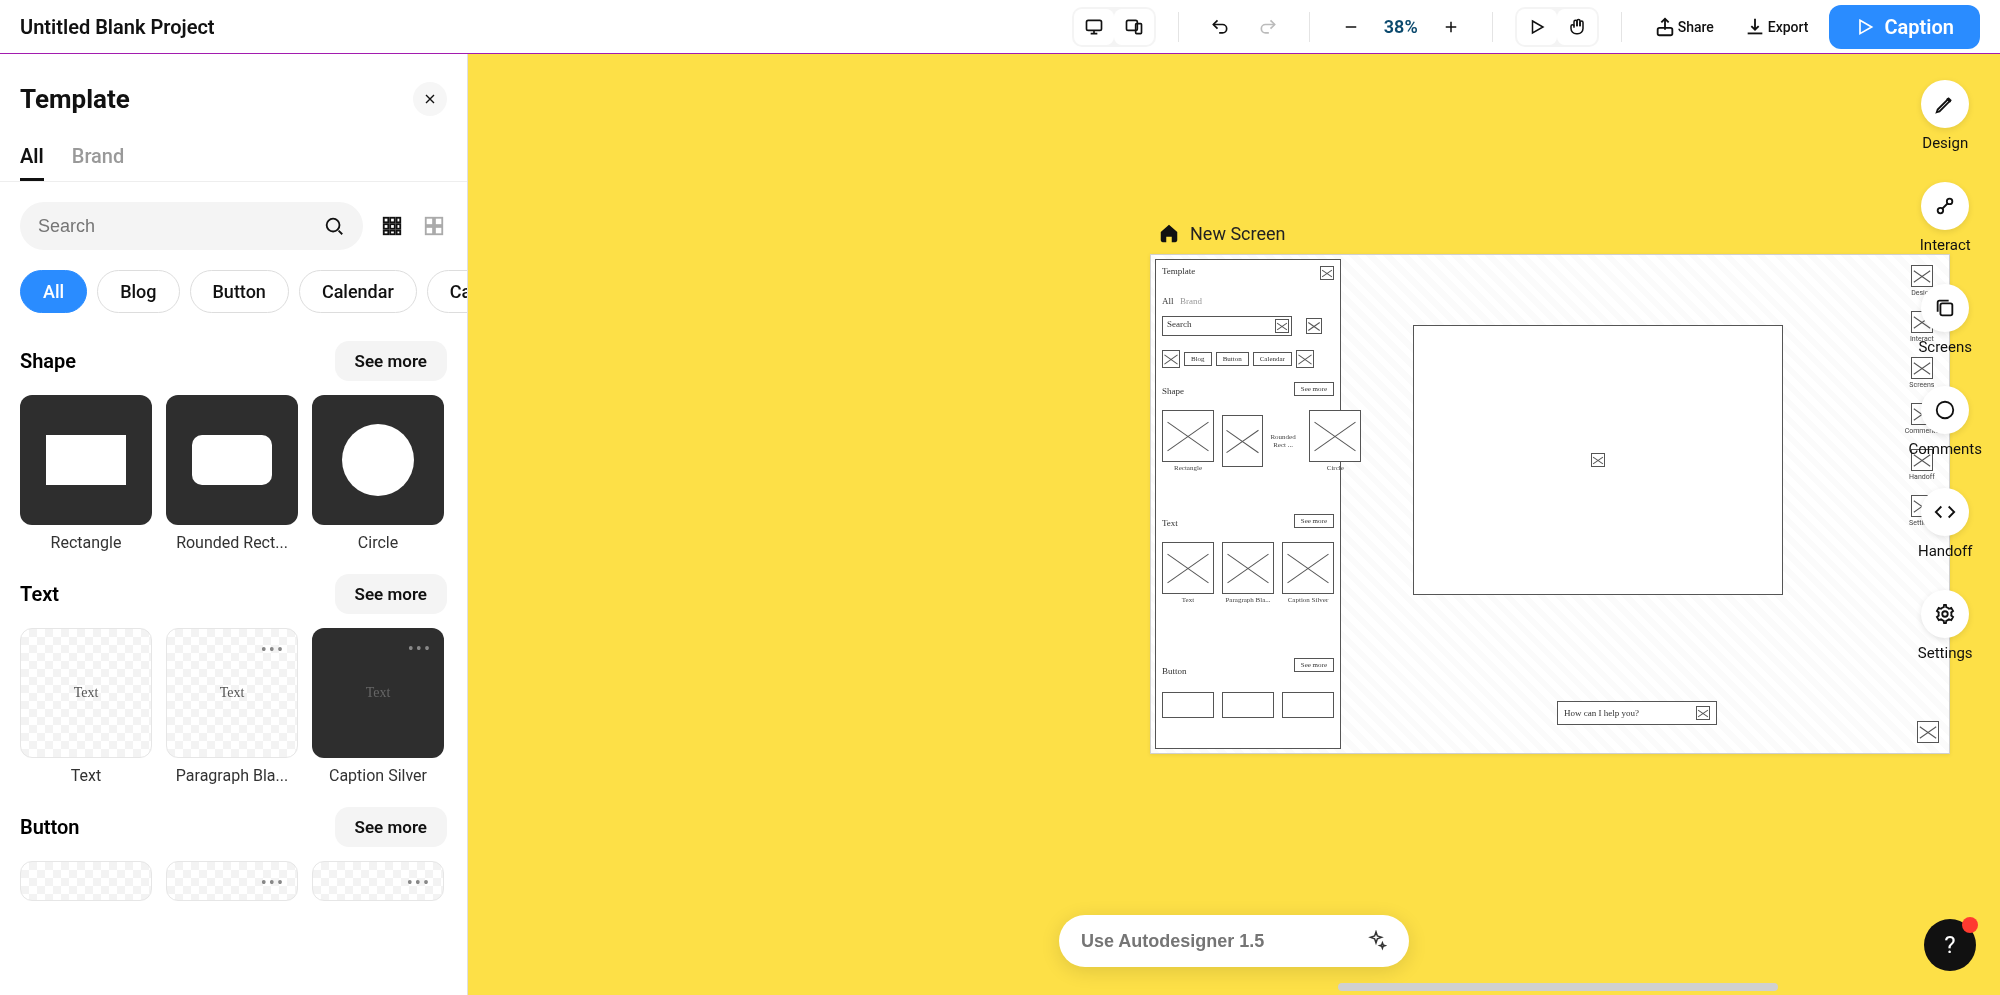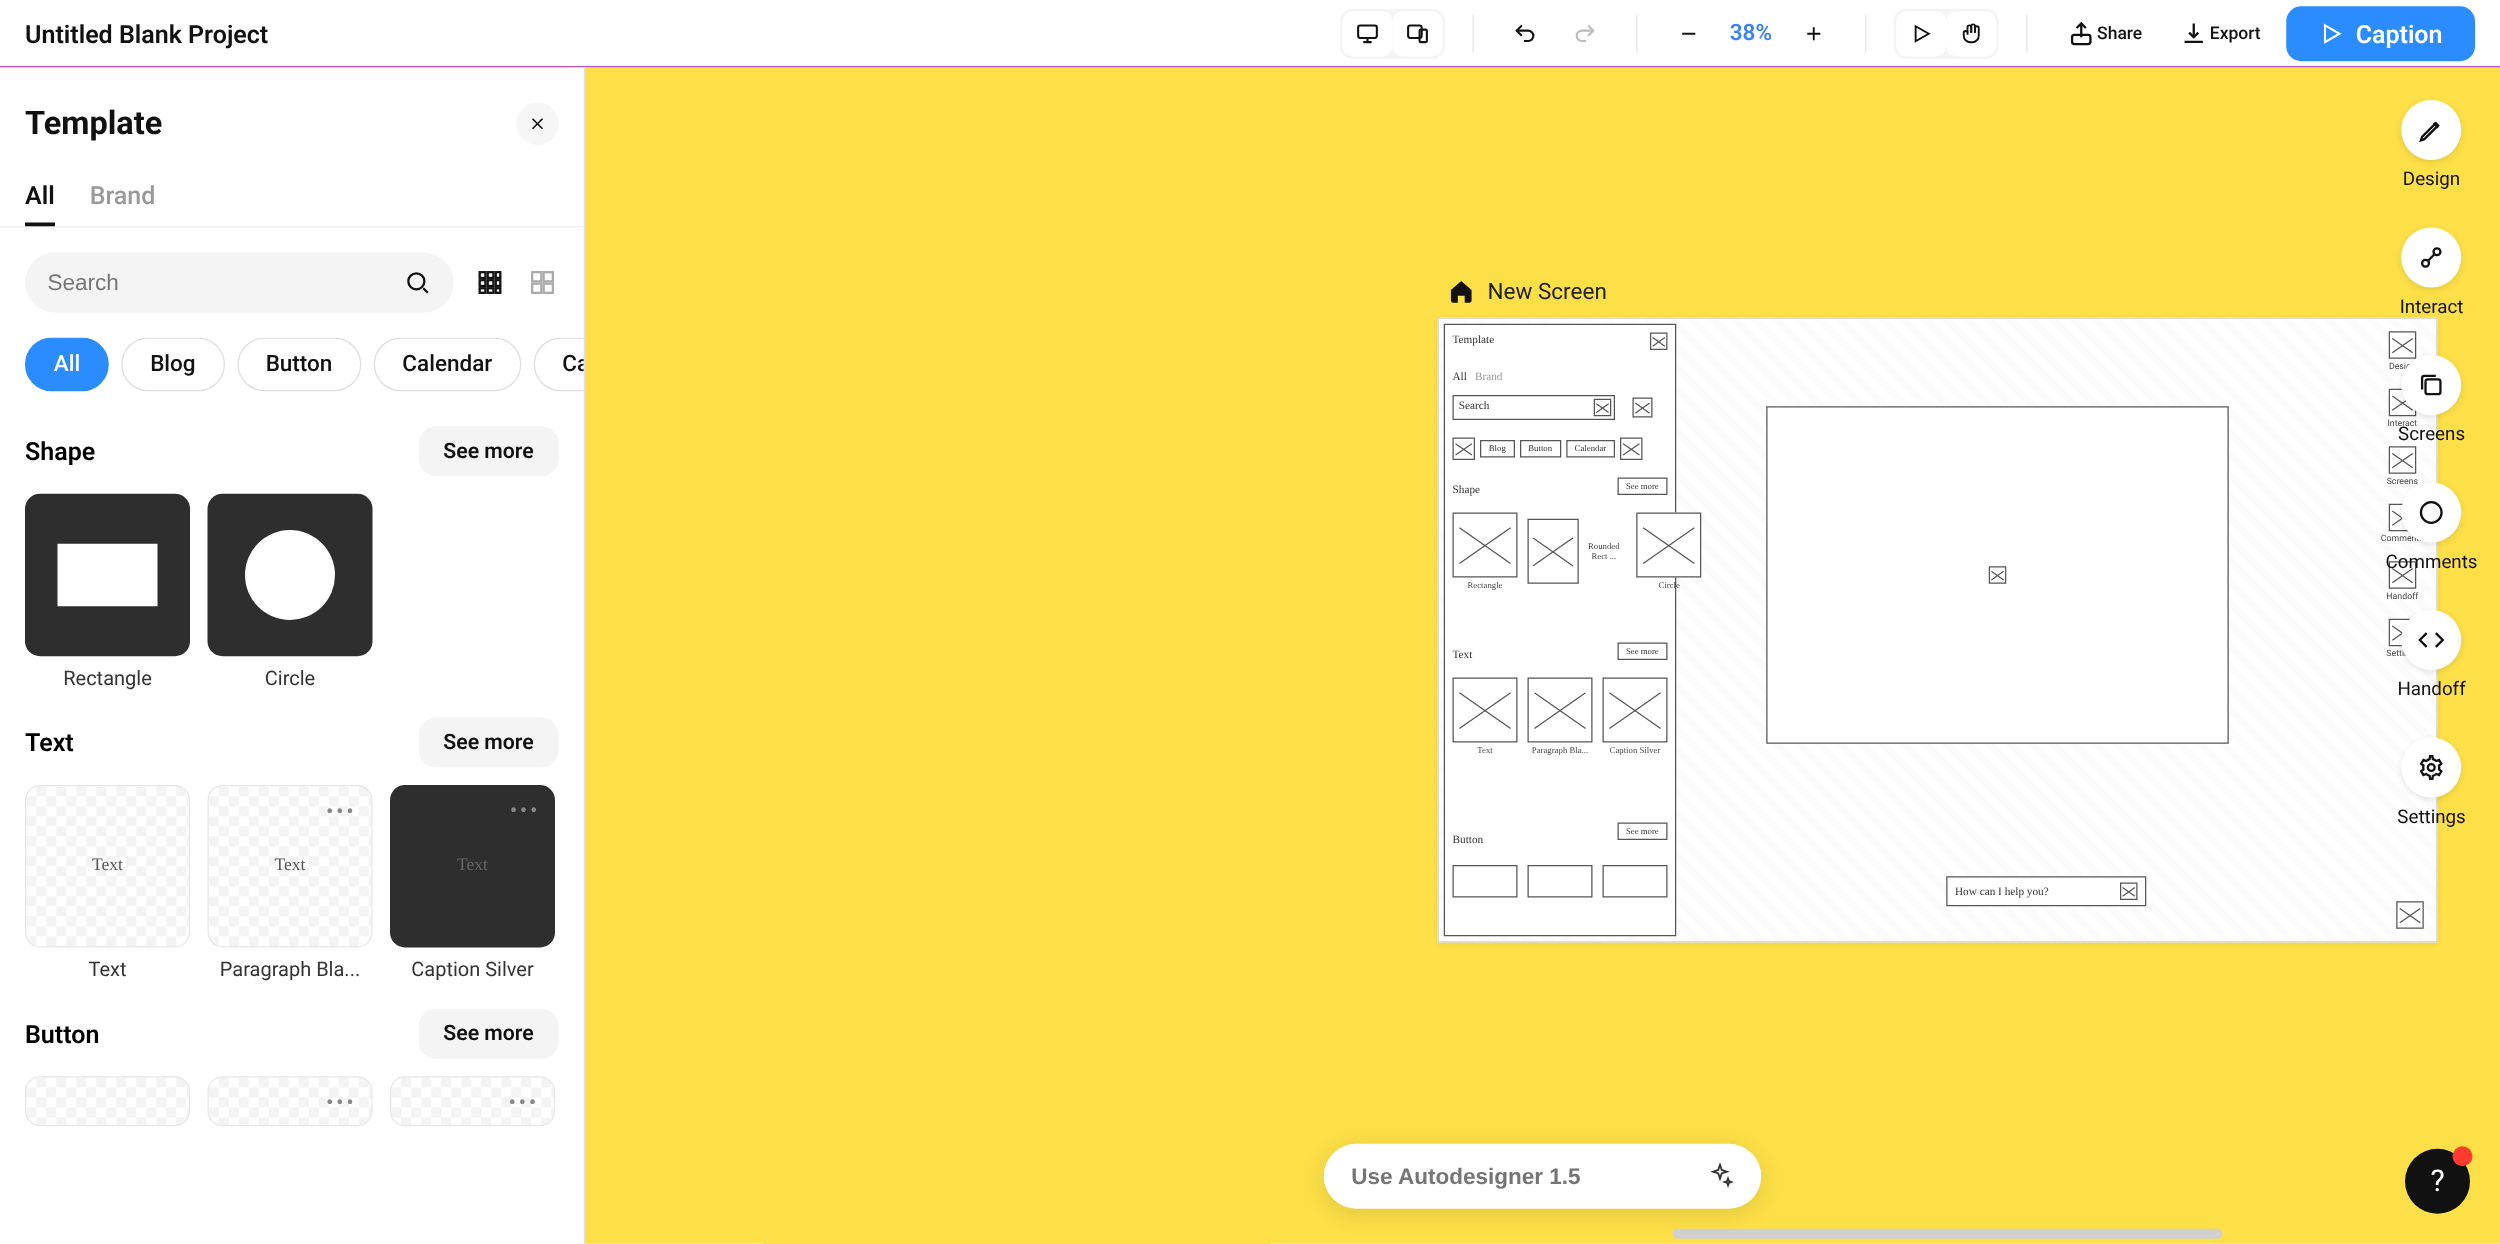--- a/index.html
+++ b/index.html
@@ -33,21 +33,21 @@
 .icon-group {
   display: flex; gap: 0;
   background: #f4f4f4;
   border-radius: 10px;
   padding: 2px;
 }
 .icon-group .icon-btn { width: 40px; height: 36px; border-radius: 8px; }
 .icon-group .icon-btn.active { background: #fff; }
 .divider-v { width: 1px; height: 30px; background: #e4e4e4; margin: 0 12px; }
 .zoom-group { display: flex; align-items: center; gap: 14px; }
-.zoom-pct { font-size: 18px; font-weight: 600; color: #3b82f6; }
+.zoom-pct { font-size: 18px; font-weight: 600; color: #0c4a6e; }
 .top-action { display: flex; flex-direction: row; align-items: center; gap: 2px; cursor: pointer; padding: 0 10px; }
 .top-action span { font-size: 14px; color: #111; font-weight: 500; }
 .preview-btn {
   background: #2a8cff;
   color: #fff;
   border-radius: 12px;
   padding: 10px 26px;
   font-size: 20px;
   font-weight: 600;
   display: flex; align-items: center; gap: 10px;
@@ -370,20 +370,26 @@
       <div class="section-head">
         <div class="section-title">Shape</div>
         <div class="see-more">See more</div>
       </div>
       <div class="items-row">
         <div class="item-card">
           <div class="thumb">
               <div class="shape-rect"></div>
             </div>
           <div class="item-label">Rectangle</div>
+        </div>
+        <div class="item-card">
+          <div class="thumb">
+              <div class="shape-round"></div>
+            </div>
+          <div class="item-label">Rounded Rect...</div>
         </div>
         <div class="item-card">
           <div class="thumb">
               <div class="shape-circle"></div>
             </div>
           <div class="item-label">Circle</div>
         </div>
       </div>
     </div>
 

